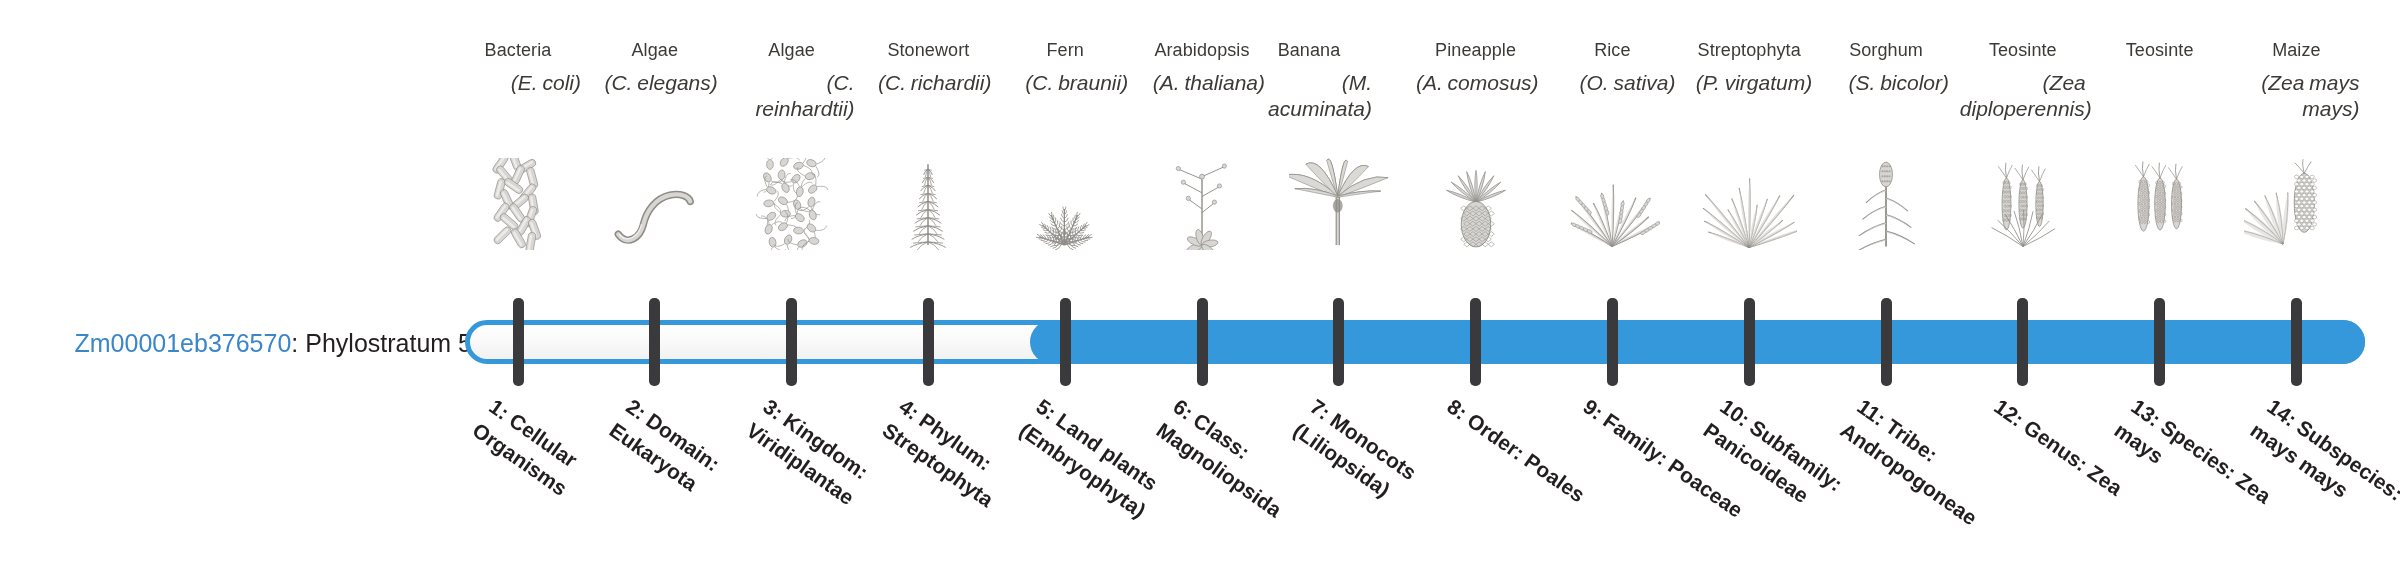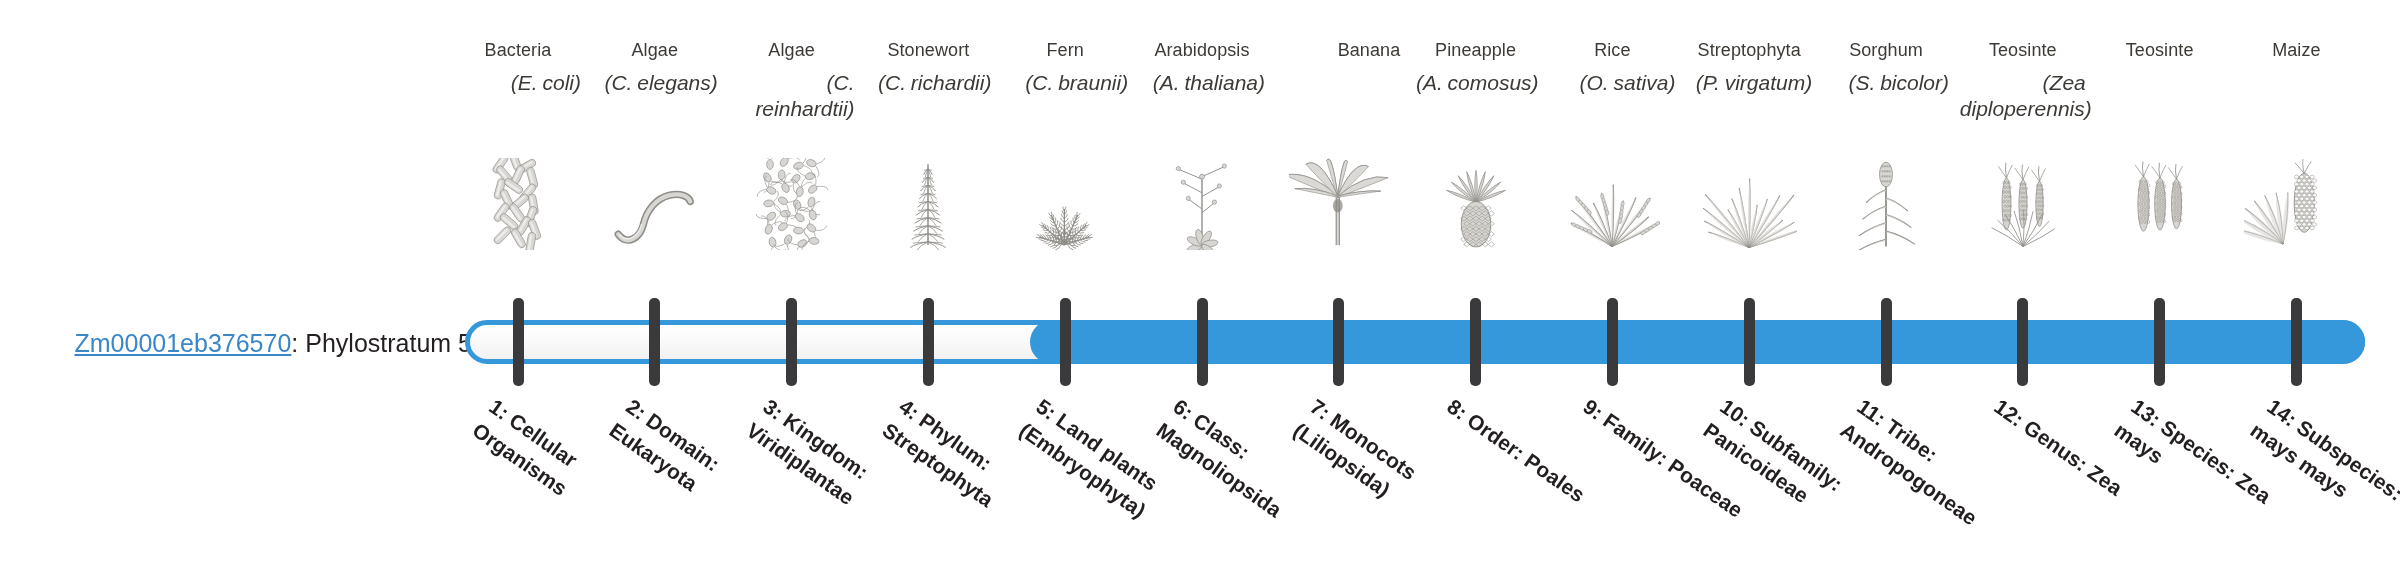--- a/index.html
+++ b/index.html
@@ -28,21 +28,20 @@
     top: 331px;
     width: 430px;
     text-align: right;
     font-size: 25px;
     color: #231f20;
     white-space: nowrap;
     line-height: 1;
   }
   #gene-label .gene-link {
     color: #3a86c8;
-    text-decoration: underline;
     text-underline-offset: 2px;
     cursor: pointer;
   }
 
   
   .species-col {
     position: absolute;
     top: 36px;
     width: 126px;
     text-align: center;
@@ -149,22 +148,23 @@
         <div class="species-sci">(C. richardii)</div>
       </div>
       <div class="species-col" style="left: 1002.2px;">
         <div class="species-common">Fern</div>
         <div class="species-sci">(C. braunii)</div>
       </div>
       <div class="species-col" style="left: 1139px;">
         <div class="species-common">Arabidopsis</div>
         <div class="species-sci">(A. thaliana)</div>
       </div>
-      <div class="species-col" style="left: 1306px;">
+      <div class="species-col" style="left: 1246px;">
         <div class="species-common">Banana</div>
+        <div class="species-sci">(M. acuminata)</div>
       </div>
       <div class="species-col" style="left: 1412.6px;">
         <div class="species-common">Pineapple</div>
         <div class="species-sci">(A. comosus)</div>
       </div>
       <div class="species-col" style="left: 1549.4px;">
         <div class="species-common">Rice</div>
         <div class="species-sci">(O. sativa)</div>
       </div>
       <div class="species-col" style="left: 1686.2px;">
@@ -177,20 +177,21 @@
       </div>
       <div class="species-col" style="left: 1959.8px;">
         <div class="species-common">Teosinte</div>
         <div class="species-sci">(Zea diploperennis)</div>
       </div>
       <div class="species-col" style="left: 2096.6px;">
         <div class="species-common">Teosinte</div>
       </div>
       <div class="species-col" style="left: 2233.4px;">
         <div class="species-common">Maize</div>
+        <div class="species-sci">(Zea mays mays)</div>
       </div>
     </div>
 
   <div id="organisms">
       <div class="organism" style="left: 455px;">
         <svg width="76" height="92" viewBox="0 0 76 160">
           <g transform="translate(6,8) rotate(35)">
       <rect x="-4" y="-17" width="13" height="36" rx="6.5" fill="#d8d6d2" stroke="#8f8c87" stroke-width="1.1"></rect>
       <rect x="-1" y="-13" width="4" height="28" rx="2" fill="#fff" opacity=".55"></rect>
           </g>

